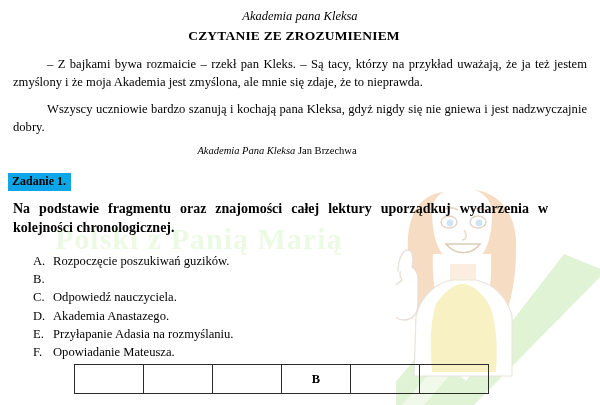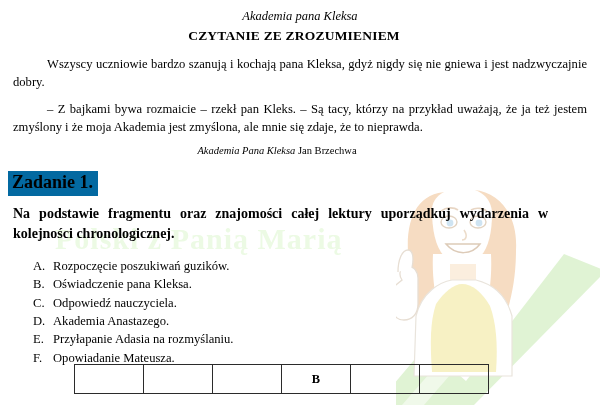--- a/index.html
+++ b/index.html
@@ -82,23 +82,23 @@
     text-align: center;
     line-height: 1.2;
   }
   .attribution .work { font-style: italic; }
 
   .task-header {
     margin: 14px 0 0 8px;
   }
   .task-badge {
     display: inline-block;
-    background: #0369a1;
-    font-weight: bold;
-    font-size: 18px;
+    background: #0ea5e9;
+    font-weight: bold;
+    font-size: 12px;
     padding: 1px 5px 2px 4px;
     line-height: 1.22;
   }
 
   .task-instruction {
     margin: 8px 52px 0 13px;
     font-size: 14px;
     font-weight: bold;
     line-height: 1.38;
     text-align: justify;
@@ -192,44 +192,43 @@
     </g>
   </svg>
 </div>
 
 <div id="content">
 
   <div class="source-title">Akademia pana Kleksa</div>
 
   <div class="main-title">CZYTANIE ZE ZROZUMIENIEM</div>
 
+  <p class="passage">– Z bajkami bywa rozmaicie – rzekł pan Kleks. – Są tacy, którzy na przykład uważają, że ja też jestem zmyślony i że moja Akademia jest zmyślona, ale mnie się zdaje, że to nieprawda.</p>
+
   <p class="passage">Wszyscy uczniowie bardzo szanują i kochają pana Kleksa, gdyż nigdy się nie gniewa i jest nadzwyczajnie dobry.</p>
-
-  <p class="passage">– Z bajkami bywa rozmaicie – rzekł pan Kleks. – Są tacy, którzy na przykład uważają, że ja też jestem zmyślony i że moja Akademia jest zmyślona, ale mnie się zdaje, że to nieprawda.</p>
 
   <div class="attribution">
     <span class="work">Akademia Pana Kleksa</span><span>&nbsp;</span><span>Jan Brzechwa</span>
   </div>
 
   <div class="task-header">
     <span class="task-badge">Zadanie 1.</span>
   </div>
 
   <div class="task-instruction">
     <span>Na podstawie fragmentu oraz znajomości całej lektury uporządkuj wydarzenia w kolejności chronologicznej.</span>
   </div>
 
   <ul class="options-list" id="options-list">
       <li>
         <span class="opt-letter">A.</span>
         <span class="opt-text">Rozpoczęcie poszukiwań guzików.</span>
       </li>
       <li>
         <span class="opt-letter">B.</span>
-        <span class="opt-text">Oświadczenie pana Kleksa.</span>
       </li>
       <li>
         <span class="opt-letter">C.</span>
         <span class="opt-text">Odpowiedź nauczyciela.</span>
       </li>
       <li>
         <span class="opt-letter">D.</span>
         <span class="opt-text">Akademia Anastazego.</span>
       </li>
       <li>

